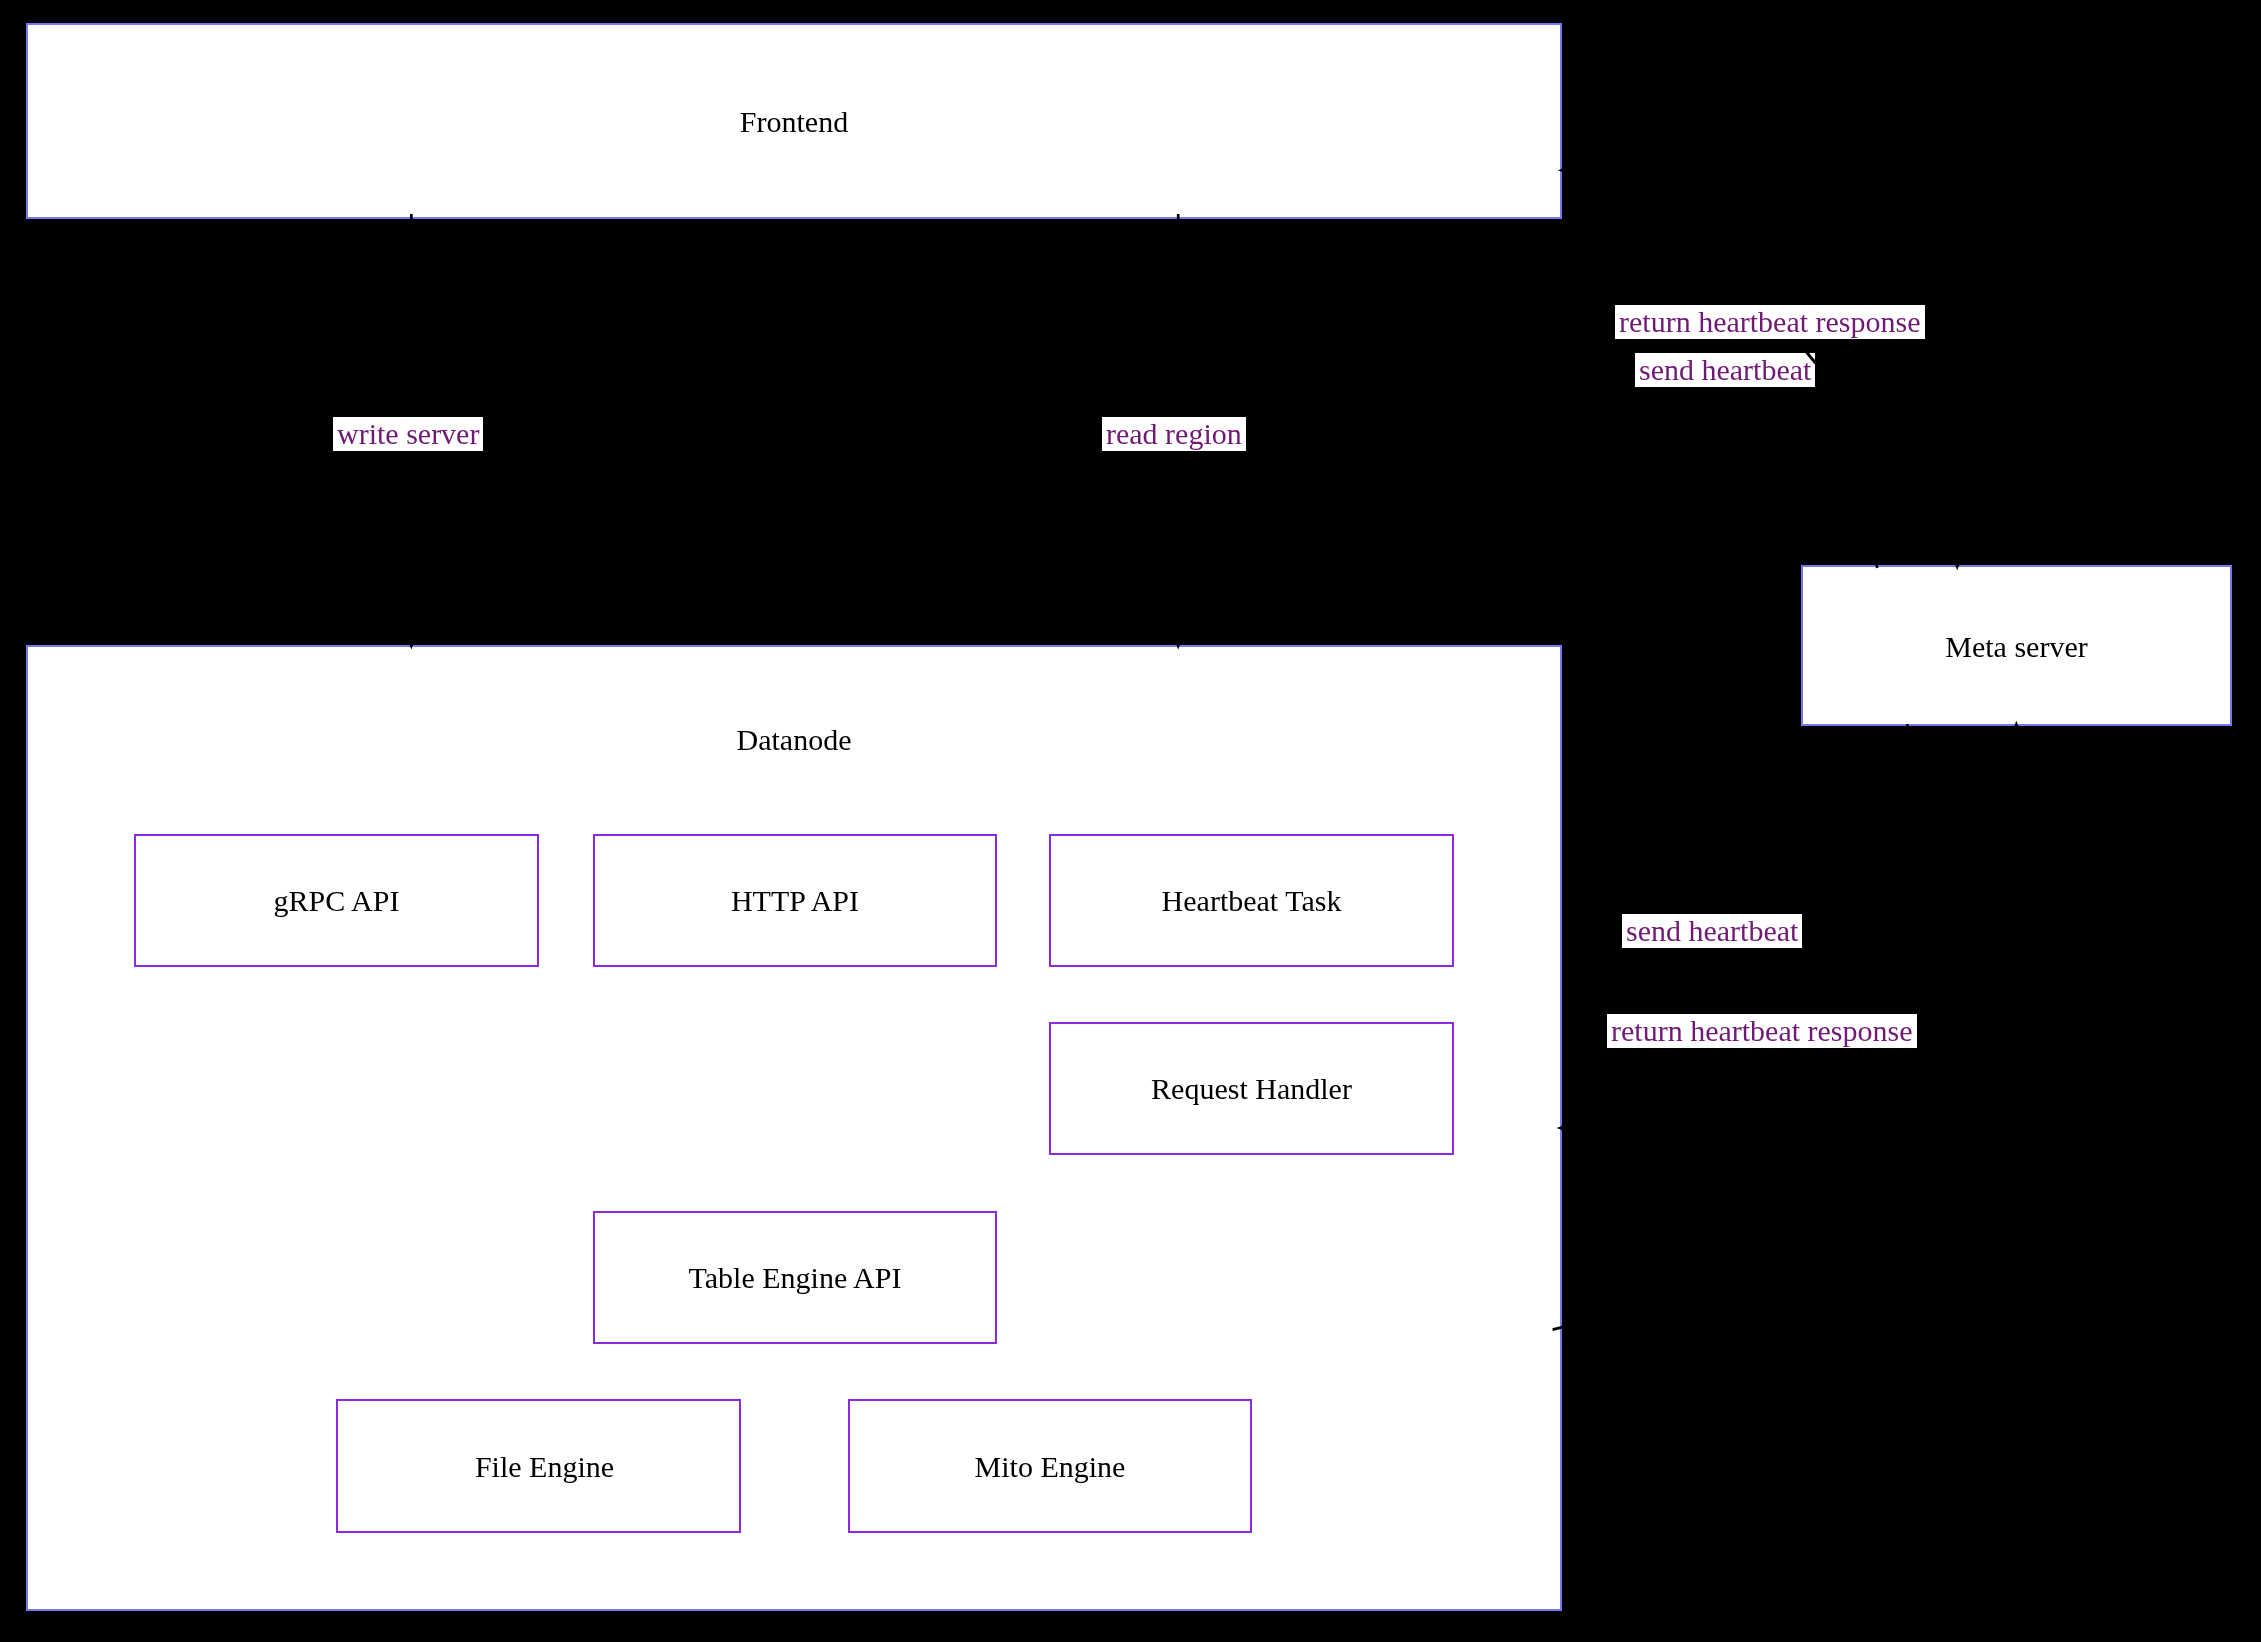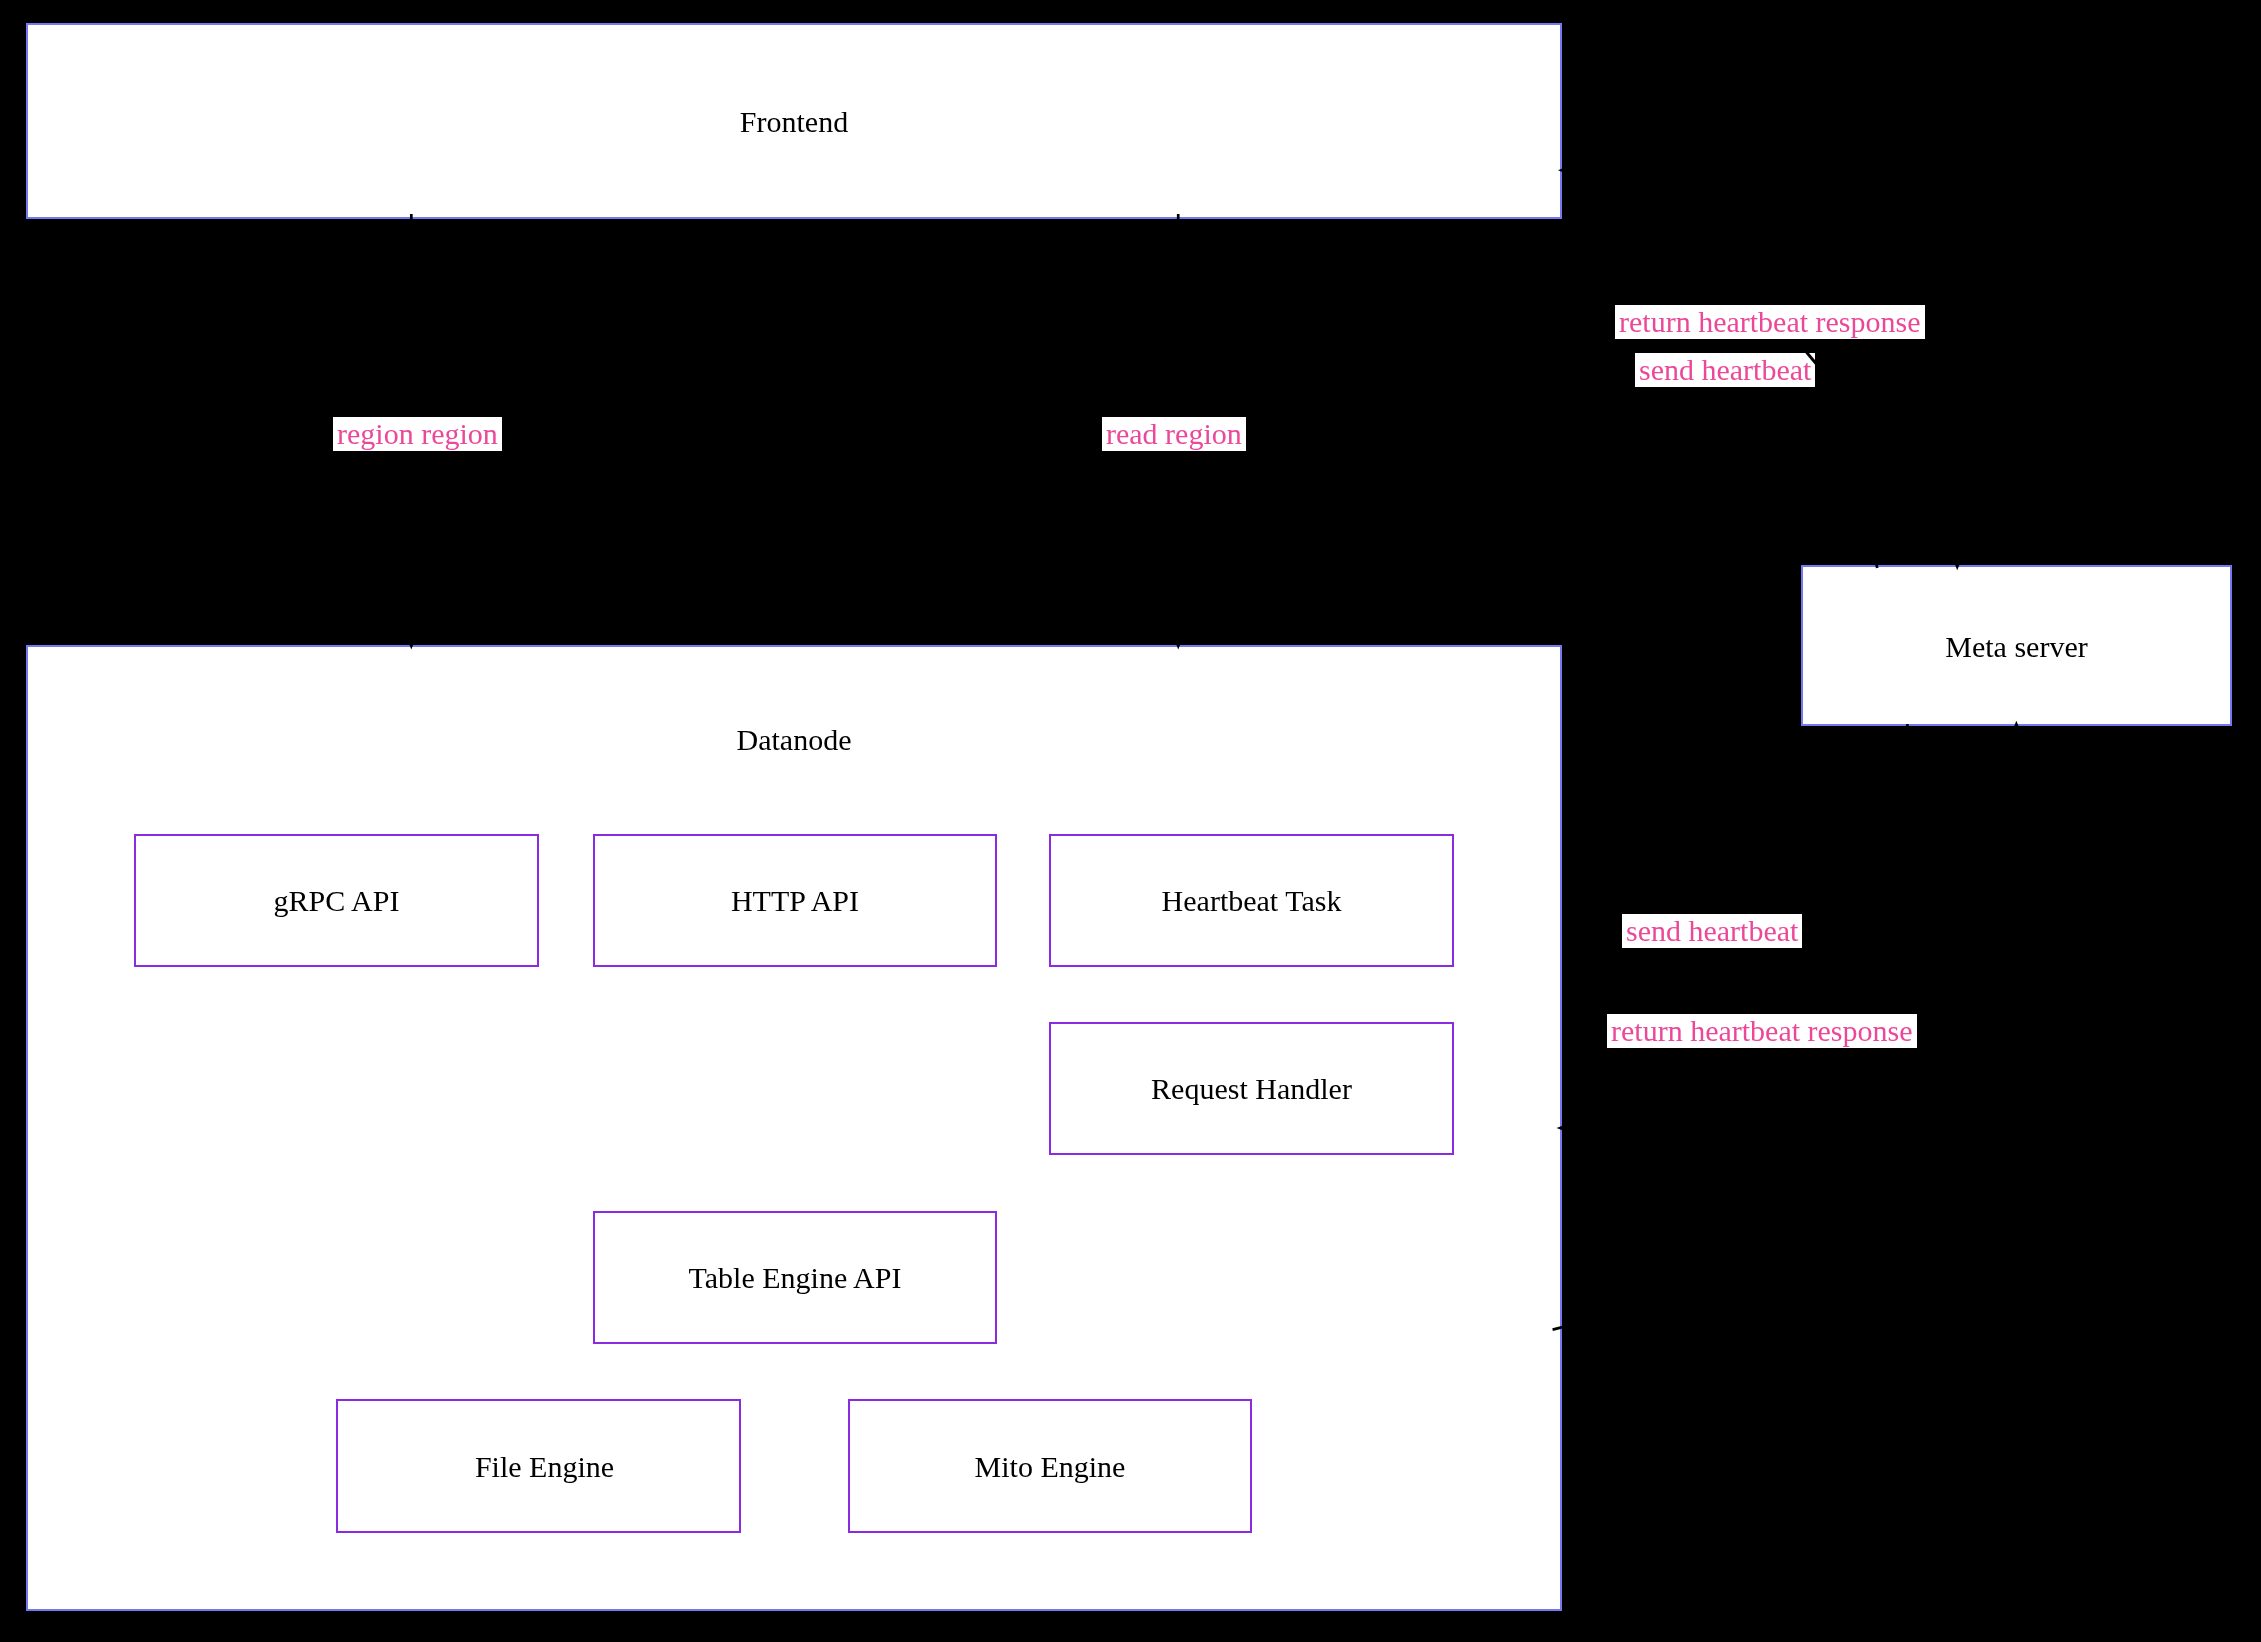--- a/index.html
+++ b/index.html
@@ -54,21 +54,21 @@
   #arrow-layer {
     position: absolute;
     left: 0;
     top: 0;
     z-index: 3;
   }
   .edge-label {
     position: absolute;
     z-index: 4;
     background: #ffffff;
-    color: #ec4899;
+    color: #701a75;
     font-size: 30px;
     line-height: 34px;
     padding: 0 4px;
     white-space: nowrap;
   }
   .line-nick {
     position: absolute;
     z-index: 5;
     width: 39px;
     height: 3.4px;
@@ -127,21 +127,21 @@
     <g fill="#000000" stroke="none">
       <path d="M612 966 L600 936 L624 936 Z"></path>
       <path d="M1753 966 L1741 936 L1765 936 Z"></path>
       <path d="M2912 848 L2900 818 L2924 818 Z"></path>
       <path d="M2318 253 L2348 241 L2348 265 Z"></path>
       <path d="M3000 1072 L2988 1102 L3012 1102 Z"></path>
       <path d="M2316 1678 L2346 1666 L2346 1690 Z"></path>
     </g>
   </svg>
 
-  <div class="edge-label" style="left:333px; top:417px;">region region</div>
+  <div class="edge-label" style="left:333px; top:417px;">write server</div>
   <div class="edge-label" style="left:1102px; top:417px;">read region</div>
   <div class="edge-label" style="left:1615px; top:305px;">return heartbeat response</div>
   <div class="edge-label" style="left:1635px; top:353px;">send heartbeat</div>
   <div class="edge-label" style="left:1622px; top:914px;">send heartbeat</div>
   <div class="edge-label" style="left:1607px; top:1014px;">return heartbeat response</div>
 
   <div class="line-nick" style="left:1793px; top:358px;"></div>
 
 </div>
 

